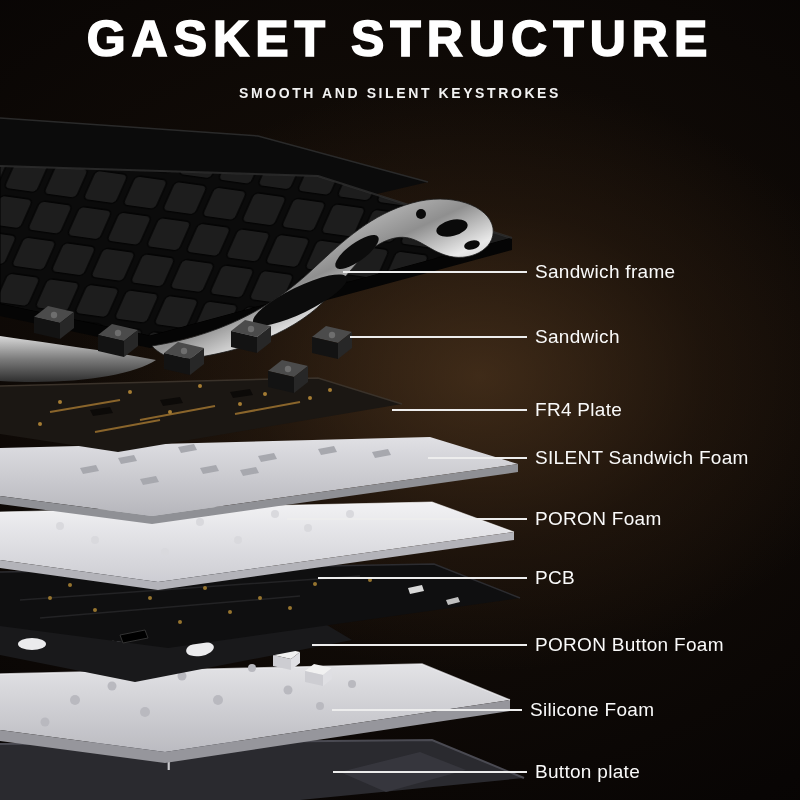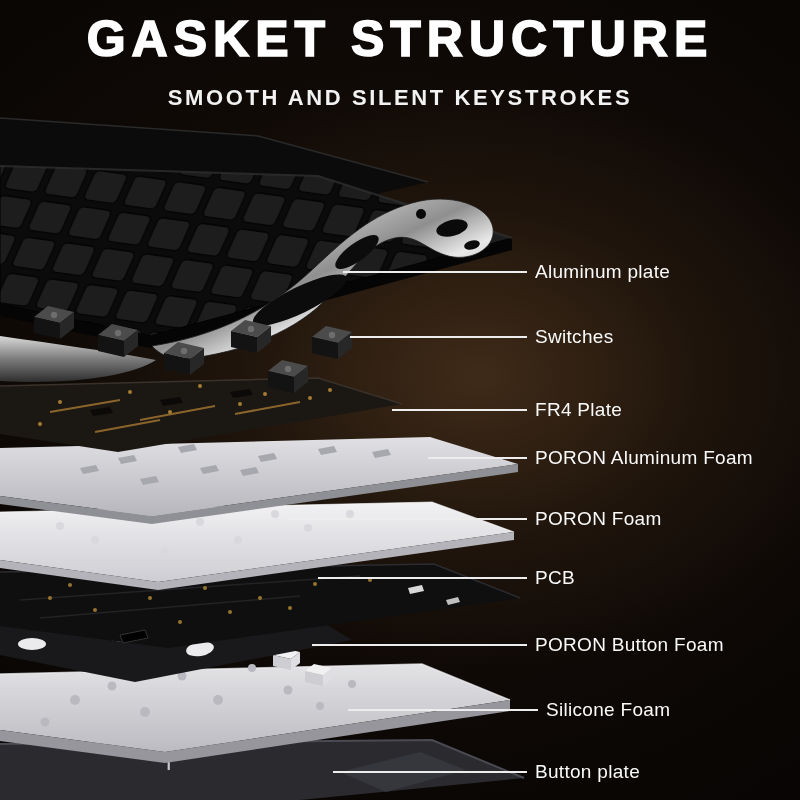--- a/index.html
+++ b/index.html
@@ -10,21 +10,21 @@
     background:
       radial-gradient(ellipse 68% 50% at 60% 47%, rgba(88,60,34,.62) 0%, rgba(52,34,19,.38) 42%, rgba(10,6,4,0) 74%),
       radial-gradient(ellipse 140% 110% at 50% 46%, #181009 0%, #080504 58%, #000 100%);
     padding-left: 28px;
   }
   .header { position:absolute; top:10px; left:0; width:100%; text-align:center; color:#fff; }
   .title {
     font-size:50px; font-weight:700; letter-spacing:6px; color:#fff;
     -webkit-text-stroke:1.6px #fff;
   }
-  .subtitle { margin-top:17px; font-size:22px; font-weight:700; letter-spacing:2.6px; color:#f2f2f2; }
+  .subtitle { margin-top:17px; font-size:14px; font-weight:700; letter-spacing:2.6px; color:#f2f2f2; }
   svg.art { position:absolute; left:0; top:0; width:800px; height:800px; }
   .callout { position:absolute; display:flex; align-items:center; height:28px; }
   .callout .line { height:2px; background:#ededed; flex:0 0 auto; }
   .callout .label { margin-left:8px; font-size:19px; font-weight:400; color:#fafafa; letter-spacing:.3px; white-space:nowrap; }
 </style>
 </head>
 <body>
 
 <div id="canvas">
 
@@ -229,47 +229,47 @@
       <use href="#sw" x="112" y="324"></use>
       <use href="#sw" x="178" y="342"></use>
       <use href="#sw" x="245" y="320"></use>
       <use href="#sw" x="326" y="326"></use>
       <use href="#sw" x="282" y="360"></use>
     </g>
   </svg>
 
   <div class="callout" style="left:343px; top:258px">
     <span class="line" style="width:184px"></span>
-    <span class="label">Aluminum plate</span>
+    <span class="label">Sandwich frame</span>
   </div>
   <div class="callout" style="left:350px; top:323px">
     <span class="line" style="width:177px"></span>
-    <span class="label">Switches</span>
+    <span class="label">Sandwich</span>
   </div>
   <div class="callout" style="left:392px; top:396px">
     <span class="line" style="width:135px"></span>
     <span class="label">FR4 Plate</span>
   </div>
   <div class="callout" style="left:428px; top:444px">
     <span class="line" style="width:99px"></span>
-    <span class="label">PORON Aluminum Foam</span>
+    <span class="label">SILENT Sandwich Foam</span>
   </div>
   <div class="callout" style="left:287px; top:505px">
     <span class="line" style="width:240px"></span>
     <span class="label">PORON Foam</span>
   </div>
   <div class="callout" style="left:312px; top:631px">
     <span class="line" style="width:215px"></span>
     <span class="label">PORON Button Foam</span>
   </div>
   <div class="callout" style="left:318px; top:564px">
     <span class="line" style="width:209px"></span>
     <span class="label">PCB</span>
   </div>
-  <div class="callout" style="left:348px; top:696px">
+  <div class="callout" style="left:332px; top:696px">
     <span class="line" style="width:190px"></span>
     <span class="label">Silicone Foam</span>
   </div>
   <div class="callout" style="left:333px; top:758px">
     <span class="line" style="width:194px"></span>
     <span class="label">Button plate</span>
   </div>
 
 </div>
 

